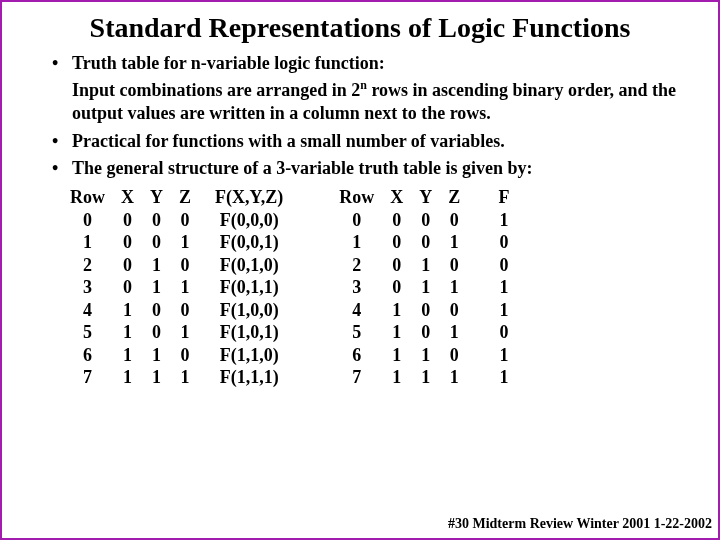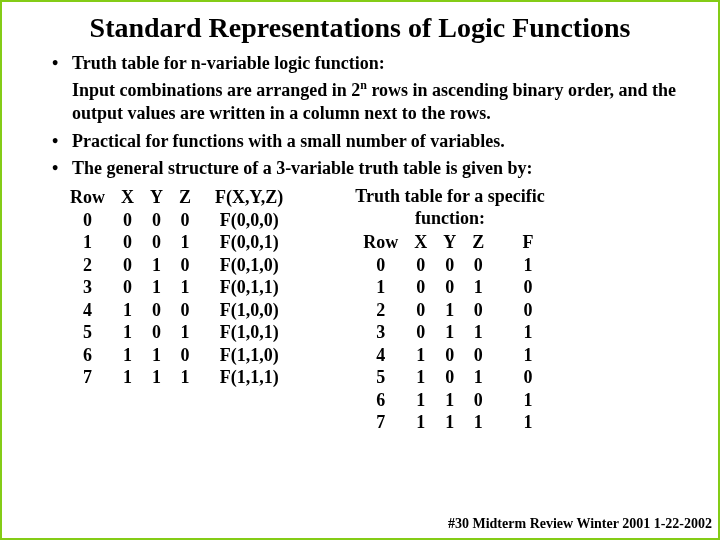--- a/index.html
+++ b/index.html
@@ -5,21 +5,21 @@
   body {
     margin: 0;
     padding: 0;
     background: #fff;
     font-family: "Times New Roman", Times, serif;
   }
   .slide {
     width: 720px;
     height: 540px;
     box-sizing: border-box;
-    border: 2px solid #84cc16;
+    border: 2px solid #a21caf;
     position: relative;
     background: #fff;
   }
   .title {
     font-size: 28px;
     font-weight: bold;
     text-align: center;
     margin: 10px 20px 8px 20px;
   }
   .bullets {
@@ -41,21 +41,21 @@
   .indent {
     margin-left: 20px;
     margin-bottom: 6px;
     font-size: 18px;
     font-weight: bold;
     line-height: 1.25;
   }
   .sup { font-size: 12px; vertical-align: super; }
   .tables-area {
     display: flex;
-    gap: 64px;
+    gap: 40px;
     margin: 6px 30px 0 60px;
     font-size: 18px;
     font-weight: bold;
   }
   .tbl-block { }
   .tbl-title {
     text-align: center;
     font-size: 18px;
     margin-bottom: 2px;
     line-height: 1.2;
@@ -189,24 +189,20 @@
               <td>1</td>
               <td>1</td>
               <td>1</td>
               <td class="left">F(1,1,1)</td>
             </tr>
       </tbody>
         </table>
     </div>
 
     <div class="tbl-block">
-      <div class="tbl-title">
-        <span>Truth table for a specific</span><br>
-        <span>function:</span>
-      </div>
       <table class="tbl">
         <tbody>
             <tr>
           <th>Row</th>
           <th>X</th>
           <th>Y</th>
           <th>Z</th>
           <th style="padding-left:30px">F</th>
         </tr>
         <tr>

